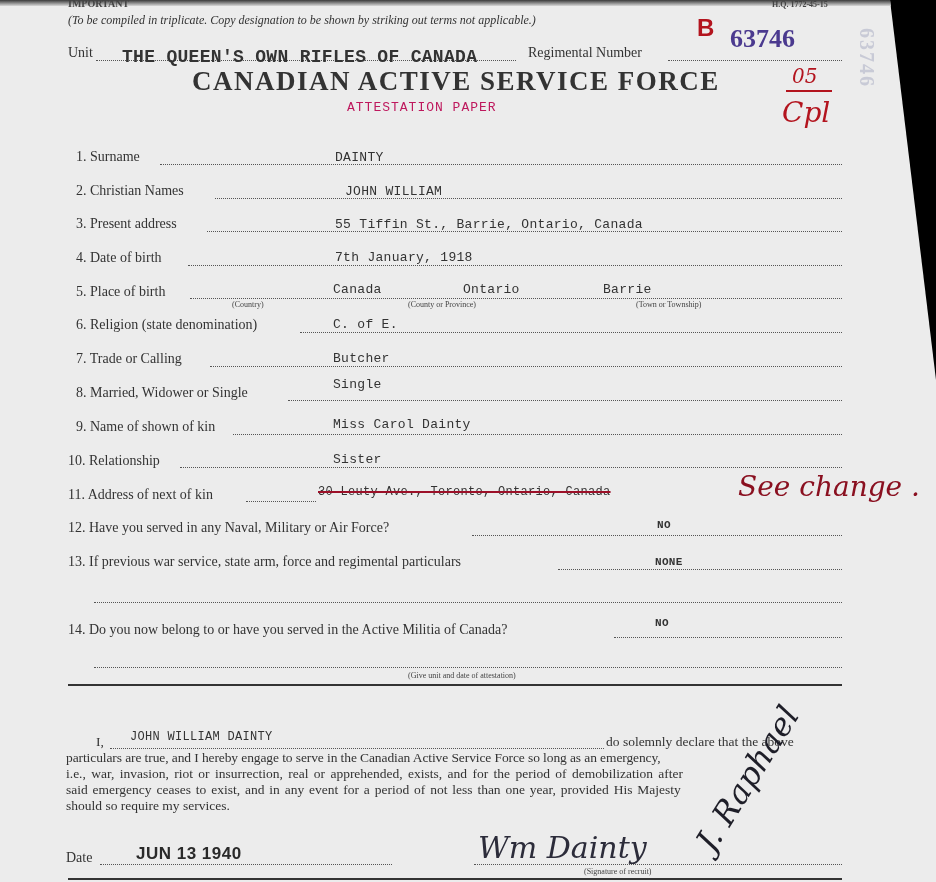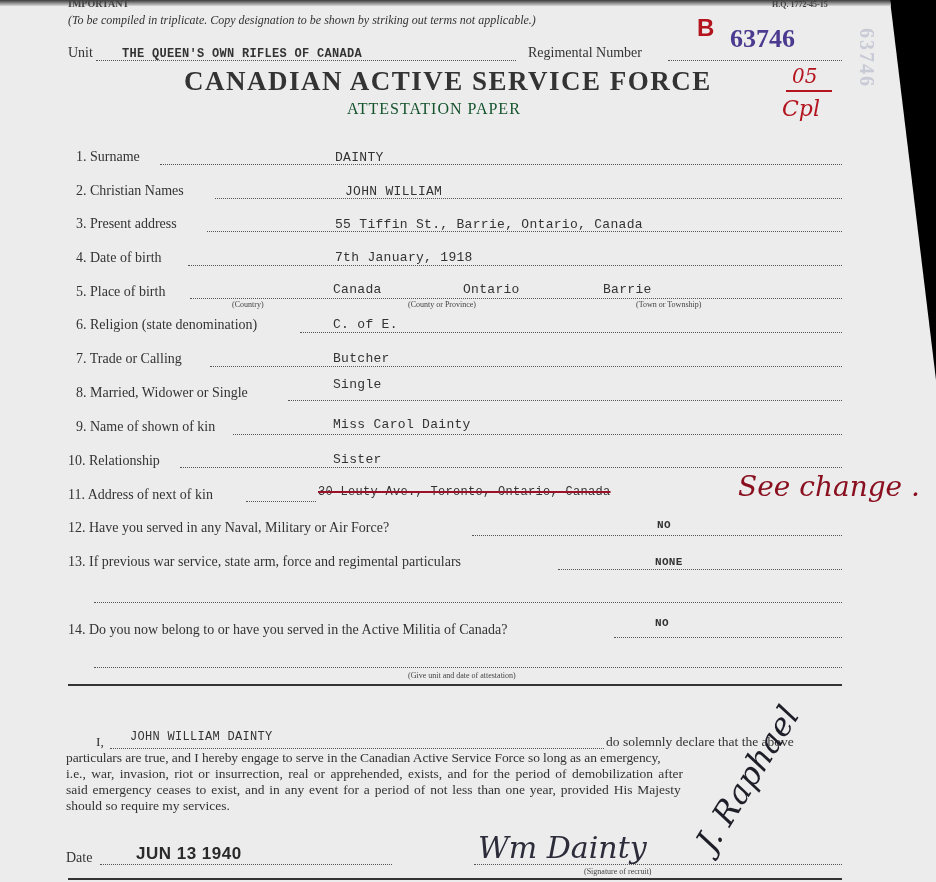--- a/index.html
+++ b/index.html
@@ -9,21 +9,21 @@
            clip-path: polygon(0 0, 890px 0, 936px 380px, 936px 882px, 0 882px); }
   .topshadow { position:absolute; left:0; top:0; width:936px; height:6px; background:linear-gradient(#3a3a3a,#d8d8d8); }
   .abs { position:absolute; white-space:nowrap; }
   .italic-note { font-style:italic; font-size:12px; color:#333; }
   .hq { font-size:8px; font-weight:bold; color:#444; }
   .tw { font-family:"Liberation Mono","DejaVu Sans Mono",monospace; font-size:13px; color:#333; letter-spacing:0.3px; }
   .lbl { font-size:14px; color:#333; }
   .dots { position:absolute; border-bottom:1px dotted #555; height:0; }
   .sub { font-size:8px; color:#444; }
   .title { font-size:27px; font-weight:bold; letter-spacing:1.5px; color:#333; }
-  .subtitle { font-size:16px; letter-spacing:1px; color:#14532d; }
+  .subtitle { font-size:13px; letter-spacing:1px; color:#be185d;font-family:Liberation Mono, monospace; }
   .red { color:#b3141e; }
   .purple { color:#4b3a8f; }
   .decl { font-size:13.5px; color:#333; line-height:16px; }
   .rule { position:absolute; height:2px; background:#333; }
   .hand { font-family:"DejaVu Serif",serif; font-style:italic; }
   .strike { text-decoration:line-through; text-decoration-color:#9c1028; text-decoration-thickness:2px; }
   .ghost { position:absolute; color:#c8cad6; font-size:20px; font-weight:bold; transform:rotate(90deg); transform-origin:left top; letter-spacing:2px; }
 </style>
 </head>
 <body>
@@ -32,32 +32,32 @@
   <div class="topshadow"></div>
 
   <div class="ghost" style="left:878px; top:28px;">63746</div>
 
   <div class="abs hq" style="left:68px; top:-2px; font-size:10px;">IMPORTANT</div>
   <div class="abs hq" style="left:772px; top:0px;">H.Q. 1772-45-15</div>
   <div class="abs italic-note" style="left:68px; top:13px;">(To be compiled in triplicate.  Copy designation to be shown by striking out terms not applicable.)</div>
 
   <div class="abs lbl" style="left:68px; top:45px;">Unit</div>
   <div class="dots" style="left:96px; top:60px; width:420px;"></div>
-  <div class="abs tw" style="left:122px; top:47px; font-size:12px; font-weight:bold;">THE QUEEN'S OWN RIFLES OF CANADA</div>
+  <div class="abs tw" style="left:122px; top:47px; font-size:18px; font-weight:bold;">THE QUEEN'S OWN RIFLES OF CANADA</div>
   <div class="abs lbl" style="left:528px; top:45px;">Regimental Number</div>
   <div class="dots" style="left:668px; top:60px; width:174px;"></div>
   <div class="abs red" style="left:697px; top:14px; font-size:24px; font-weight:bold; font-family:'Liberation Sans',sans-serif;">B</div>
   <div class="abs purple" style="left:730px; top:24px; font-size:26px; font-weight:bold;">63746</div>
 
-  <div class="abs title" style="left:184px; top:66px;">CANADIAN ACTIVE SERVICE FORCE</div>
+  <div class="abs title" style="left:192px; top:66px;">CANADIAN ACTIVE SERVICE FORCE</div>
   <div class="abs subtitle" style="left:347px; top:100px;">ATTESTATION PAPER</div>
 
   <div class="abs red hand" style="left:792px; top:64px; font-size:20px;">05</div>
   <div class="abs" style="left:786px; top:90px; width:46px; height:2px; background:#b3141e;"></div>
-  <div class="abs red hand" style="left:782px; top:96px; font-size:22px;">Cpl</div>
+  <div class="abs red hand" style="left:782px; top:96px; font-size:28px;">Cpl</div>
 
   <div class="abs lbl" style="left:76px; top:149px;"><span>1.</span> <span>Surname</span></div>
   <div class="dots" style="left:160px; top:164px; width:682px;"></div>
   <div class="abs tw" style="left:335px; top:150px;">DAINTY</div>
 
   <div class="abs lbl" style="left:76px; top:183px;"><span>2.</span> <span>Christian Names</span></div>
   <div class="dots" style="left:215px; top:198px; width:627px;"></div>
   <div class="abs tw" style="left:345px; top:184px;">JOHN WILLIAM</div>
 
   <div class="abs lbl" style="left:76px; top:216px;"><span>3.</span> <span>Present address</span></div>

